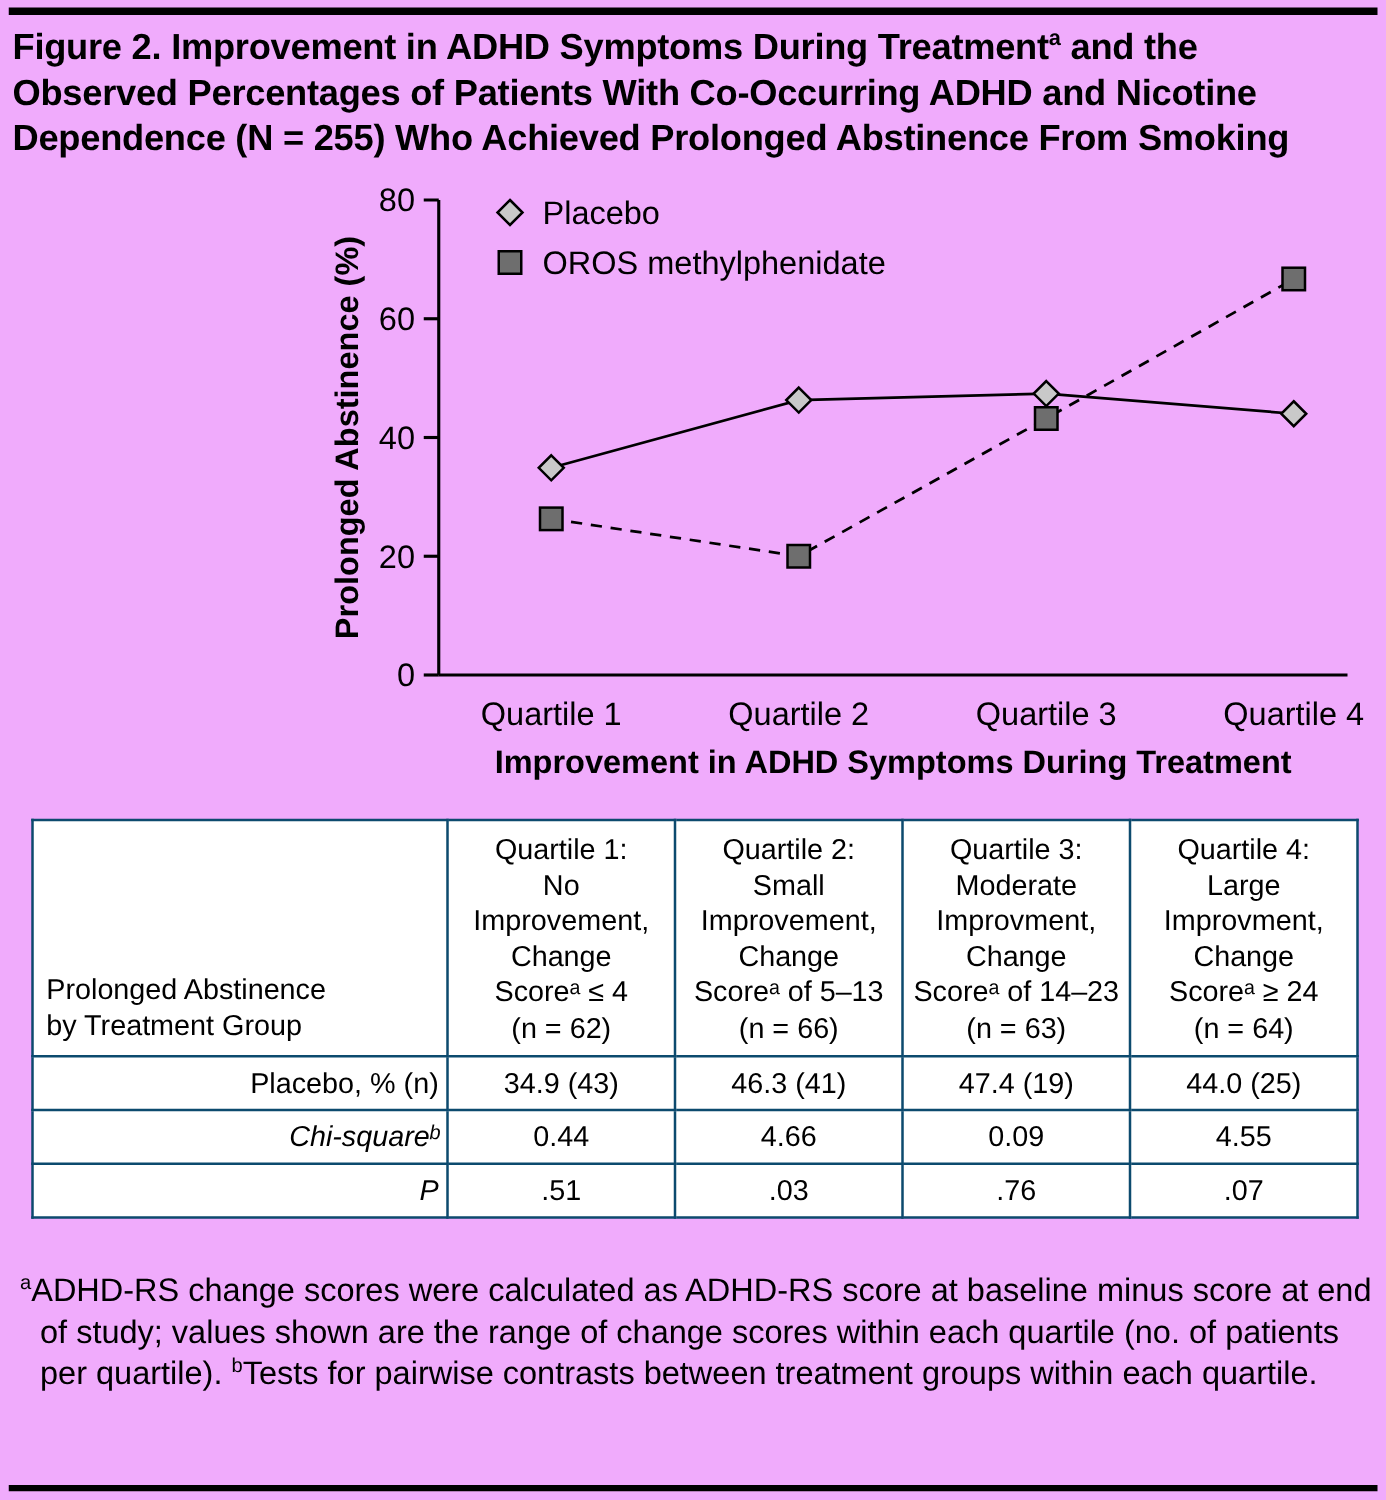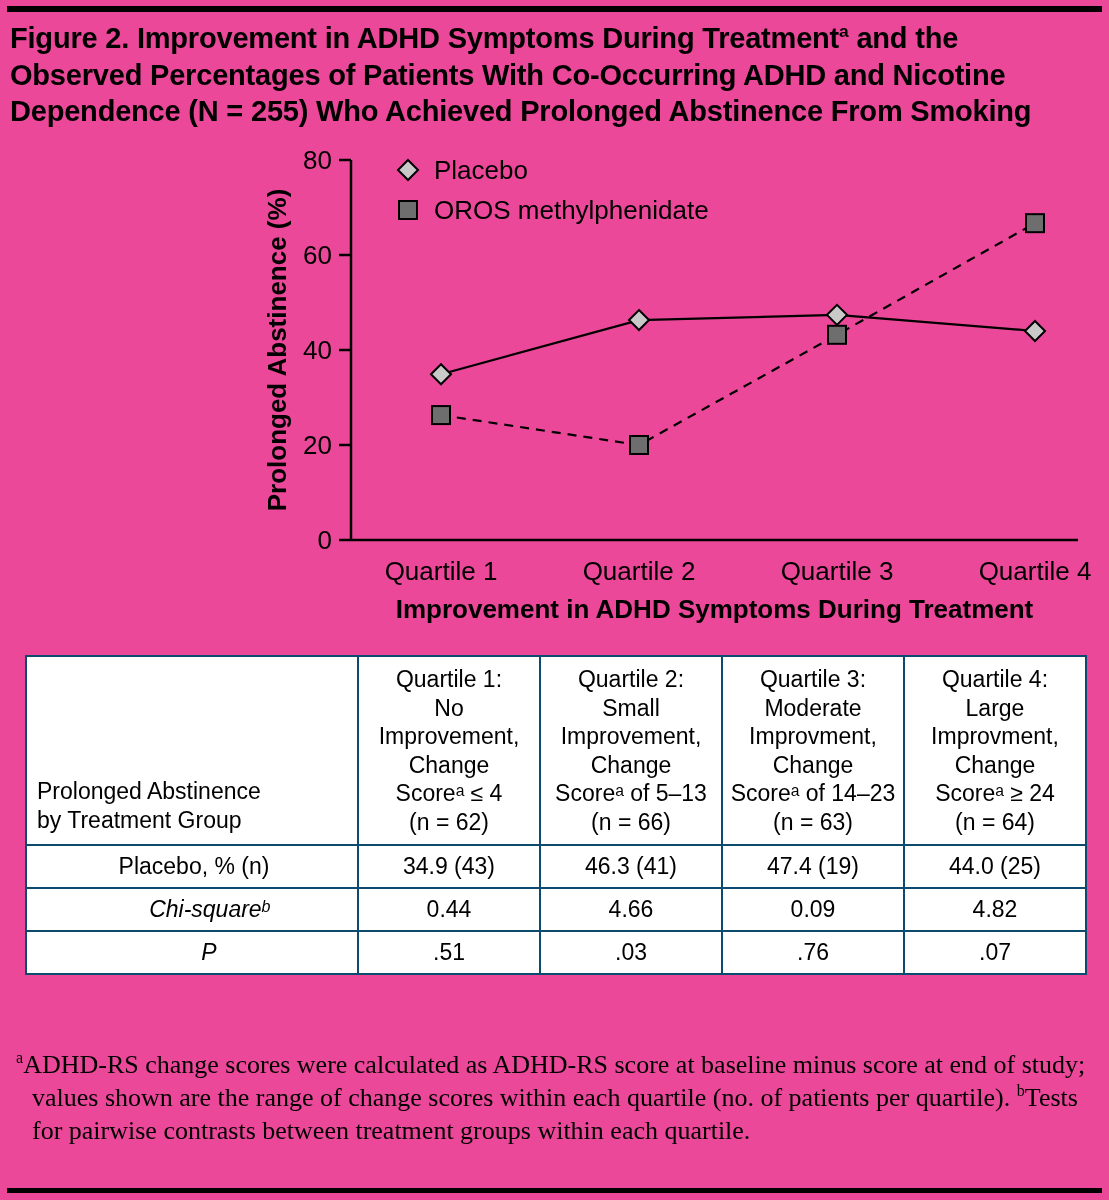--- a/index.html
+++ b/index.html
@@ -1,45 +1,45 @@
 <!DOCTYPE html>
 <html><head>
 <meta charset="utf-8">
 <style>
   * { margin:0; padding:0; box-sizing:border-box; }
   html,body { background:#ffffff; }
   body { font-family:"Liberation Sans","DejaVu Sans",sans-serif; color:#000; }
-  .page { position:relative; width:1109px; height:1200px; background:#ec4899; overflow:hidden; }
+  .page { position:relative; width:1109px; height:1200px; background:#f0abfc; overflow:hidden; }
 
   .rule { position:absolute; left:7px; width:1095px; background:#000; }
   .rule.top { top:6px; height:6px; }
   .rule.bottom { top:1188px; height:5px; }
 
   .fig-title { position:absolute; left:10px; top:20px; width:1085px;
                font-size:29px; font-weight:bold; line-height:1.26; letter-spacing:-0.2px; }
   .fig-title sup { font-size:0.6em; }
 
   .chart-wrap { position:absolute; left:256px; top:146px; width:852px; height:502px; }
   svg text { font-family:"Liberation Sans","DejaVu Sans",sans-serif; fill:#000; }
 
   .tbl-wrap { position:absolute; left:25px; top:655px; width:1062px; }
   table { border-collapse:collapse; width:100%; table-layout:fixed; font-size:23px; }
   th, td { border:2px solid #0c4a6e; background:#fff; }
   th { font-weight:normal; }
   .hdr { white-space:pre-line; text-align:center; vertical-align:middle;
          line-height:1.24; padding:8px 4px; height:188px; }
   .hdr-row-title { white-space:pre-line; text-align:left; vertical-align:bottom;
                    line-height:1.24; padding:22px 8px 10px 10px; }
-  td.lbl { text-align:center; padding:7px 6px 7px 10px; height:42px;margin-top:12px; }
+  td.lbl { text-align:right; padding:7px 6px 7px 10px; height:42px;margin-top:12px; }
   td.val { text-align:center; padding:7px 4px; height:42px; }
   td.indent1 { padding-left:40px;font-style:italic; }
   .italic { font-style:italic; }
 
-  .footnotes { position:absolute; left:16px; top:1048px; width:1082px;
-               font-family:Liberation Serif, serif;
+  .footnotes { position:absolute; left:16px; top:1016px; width:1082px;
+               font-family:Liberation Sans, sans-serif;
                font-size:26px; line-height:1.27; }
   .footnotes p { padding-left:16px; text-indent:-16px; }
   .footnotes sup { font-size:0.62em; }
 </style>
 </head>
 <body>
 
 <div class="page">
 
   <div class="rule top"></div>
@@ -126,21 +126,21 @@
         <td class="val">34.9 (43)</td>
         <td class="val">46.3 (41)</td>
         <td class="val">47.4 (19)</td>
         <td class="val">44.0 (25)</td>
       </tr>
       <tr>
         <td class="lbl indent1">Chi-squareᵇ</td>
         <td class="val">0.44</td>
         <td class="val">4.66</td>
         <td class="val">0.09</td>
-        <td class="val">4.82</td>
+        <td class="val">4.55</td>
       </tr>
       <tr>
         <td class="lbl indent1 italic">P</td>
         <td class="val">.51</td>
         <td class="val">.03</td>
         <td class="val">.76</td>
         <td class="val">.07</td>
       </tr>
     </tbody>
       </table>

